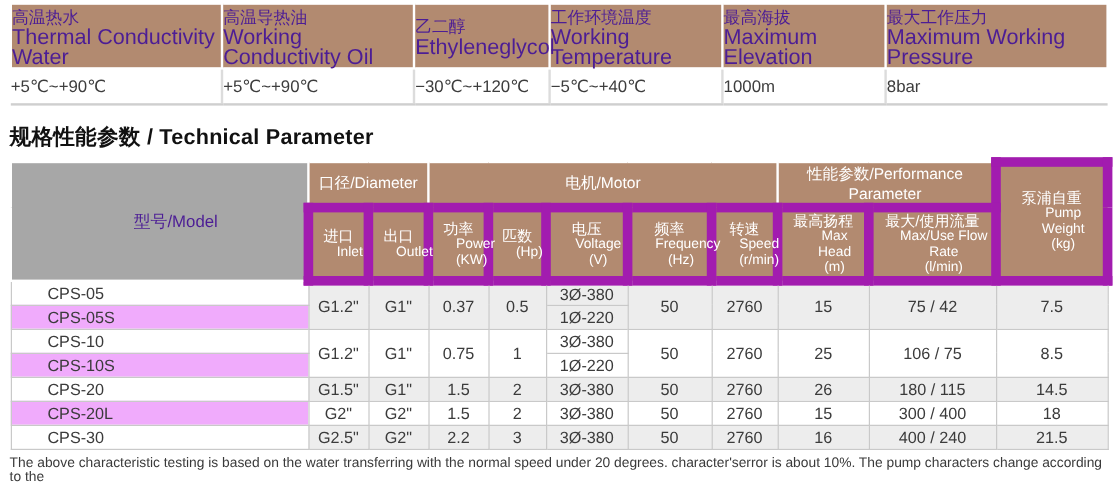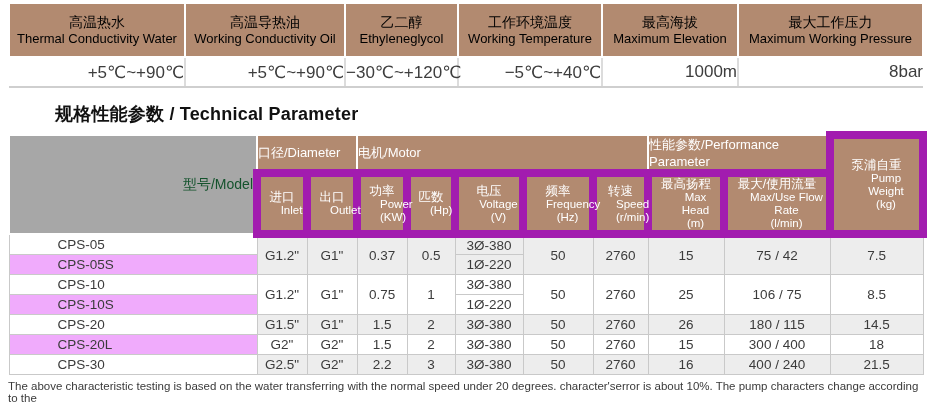--- a/index.html
+++ b/index.html
@@ -14,54 +14,54 @@
   .section-title {
     font-size:18px; font-weight:bold; color:#111;
     margin:2px 0 5px 0; letter-spacing:0.2px;
   }
 
   table { border-collapse:collapse; table-layout:fixed; width:914px; }
   th, td { padding:0; }
 
   
   .wc-head {
-    background:#b28a70; color:#000000; font-weight:normal;
-    height:54px; border:2px solid #fff; text-align:center; vertical-align:middle;
+    background:#b28a70; color:#4c1d95; font-weight:normal;
+    height:54px; border:2px solid #fff; text-align:left; vertical-align:middle;
   }
   .wc-head .cn { font-size:14px; line-height:17px; }
-  .wc-head .en { font-size:13px; line-height:16px; }
+  .wc-head .en { font-size:18px; line-height:16px; }
   .wc-val {
-    height:30px; text-align:right; vertical-align:middle;
-    font-size:17px; color:#3d3d3d;
+    height:30px; text-align:left; vertical-align:middle;
+    font-size:14px; color:#3d3d3d;
     border-left:2px solid #dcdcdc; border-bottom:2px solid #cfcfcf;
     background:#fff;
   }
   td.wc-val:first-child { border-left:none; }
 
   
   .tp { margin-top:2px; }
   .tp-group {
     background:#b28a70; color:#fff; font-weight:normal; font-size:13px;
-    height:18px; border:2px solid #fff; text-align:left; vertical-align:middle;
+    height:18px; border:2px solid #fff; text-align:center; vertical-align:middle;
   }
   .tp-model {
-    background:#a7a7a7; color:#14532d; font-weight:normal; font-size:14px;
-    text-align:right; padding-left:30px; border:2px solid #fff; vertical-align:middle;
+    background:#a7a7a7; color:#4c1d95; font-weight:normal; font-size:14px;
+    text-align:center; padding-left:30px; border:2px solid #fff; vertical-align:middle;
   }
   .tp-sub {
     background:#b28a70; color:#fff; font-weight:normal;
     height:49px; border:8px solid #a21caf; text-align:center; vertical-align:middle;
   }
   .tp-sub .cn { font-size:12.5px; line-height:14px; }
   .tp-sub .en { font-size:11.5px; line-height:13px;margin-left:19px; }
   .tp td.c {
     height:20px; text-align:center; vertical-align:middle;
     font-size:13.5px; color:#3b3b3b; border:1px solid #c9c9c9;
   }
-  .tp td.model-cell { text-align:left; padding-left:48px; }
+  .tp td.model-cell { text-align:left; padding-left:30px; }
   .g-gray  { background:#ededed; }
   .g-white { background:#ffffff; }
   .m-gray  { background:#f0abfc; }
   .m-white { background:#ffffff; }
 
   
   .footnotes { margin-top:5px; }
   .footnote-cn { font-size:12.5px; line-height:15px; color:#2e2e2e; }
   .footnote-en { font-size:11.5px; line-height:12px; color:#3a3a3a; }
 </style>
@@ -111,21 +111,21 @@
       <td class="wc-val">+5℃~+90℃</td>
       <td class="wc-val">+5℃~+90℃</td>
       <td class="wc-val">−30℃~+120℃</td>
       <td class="wc-val">−5℃~+40℃</td>
       <td class="wc-val">1000m</td>
       <td class="wc-val">8bar</td>
     </tr>
   </tbody>
     </table>
 
-  <div class="section-title" style="margin-top:14px;margin-left:47px;">规格性能参数 / Technical Parameter</div>
+  <div class="section-title" style="margin-top:14px;">规格性能参数 / Technical Parameter</div>
 
   <table class="tp">
     <colgroup>
       <col style="width:248px">
         <col style="width:50px">
         <col style="width:50px">
         <col style="width:50px">
       <col style="width:48px">
         <col style="width:68px">
         <col style="width:70px">

